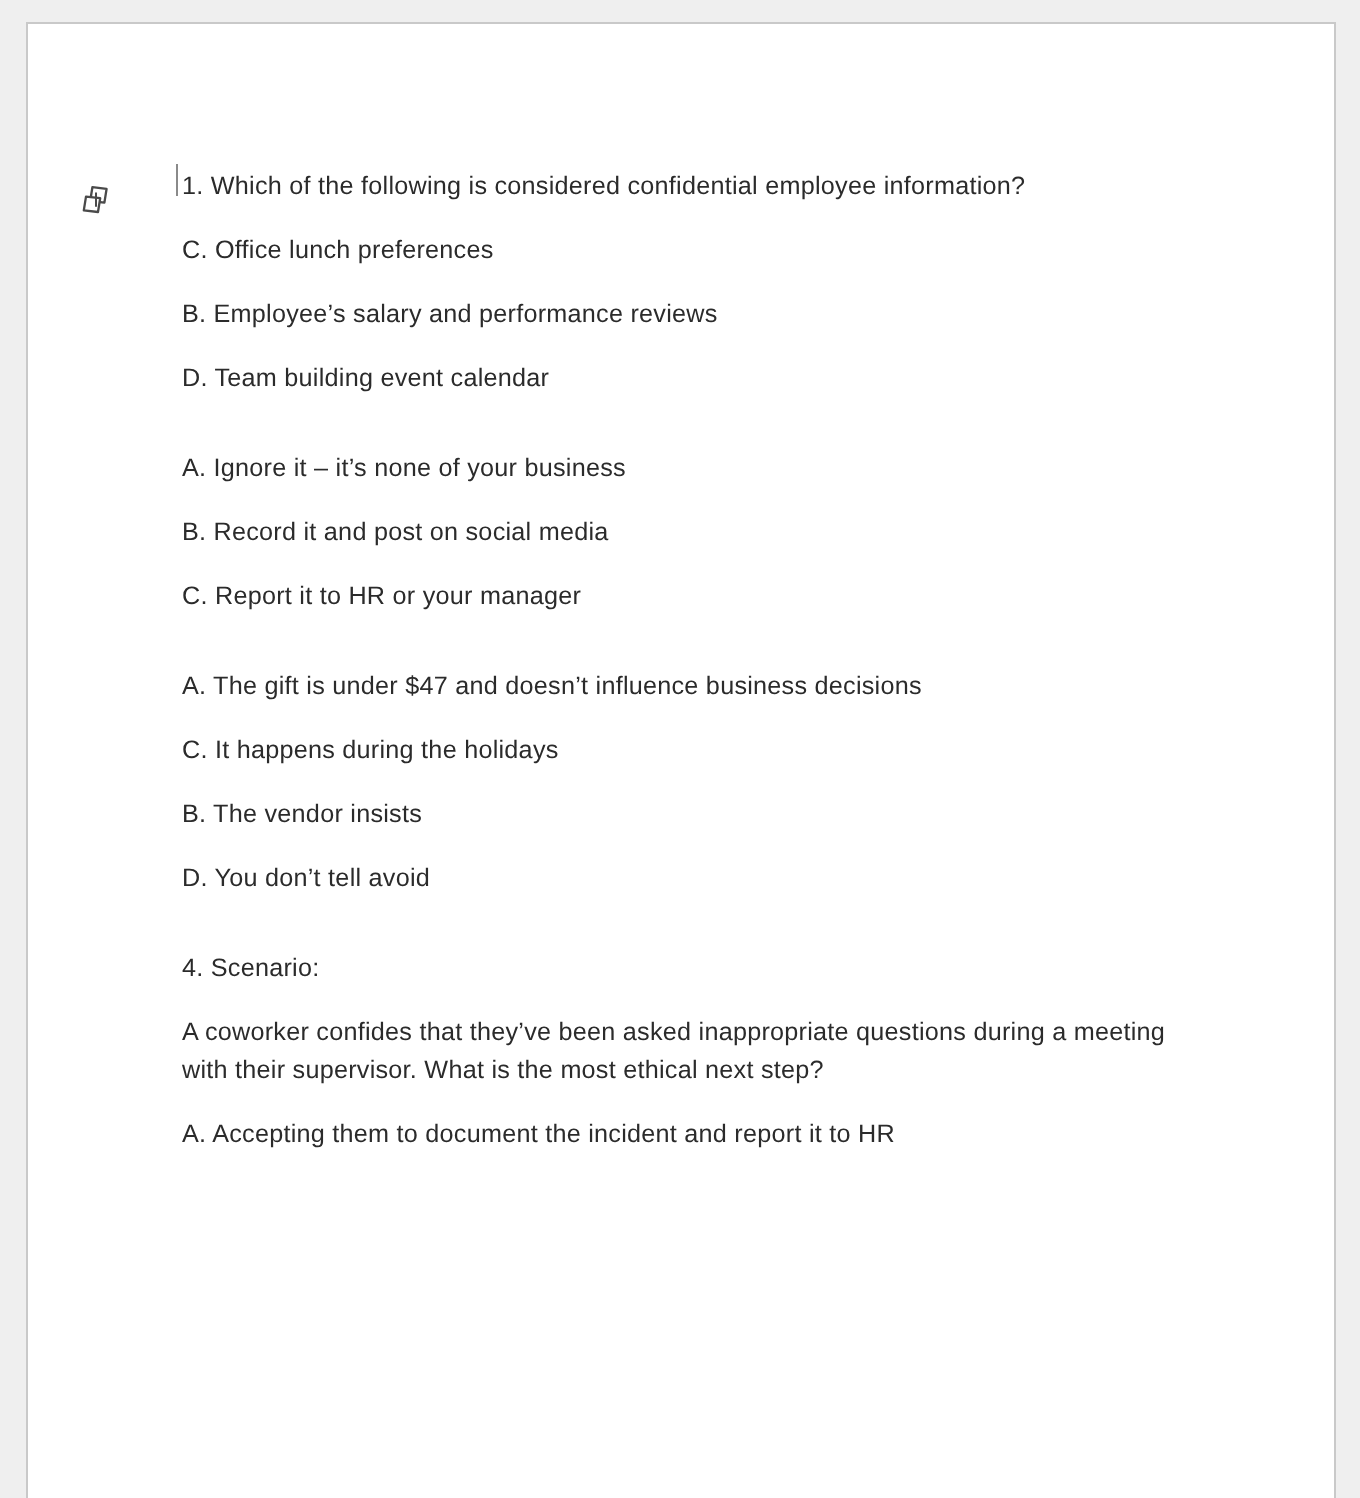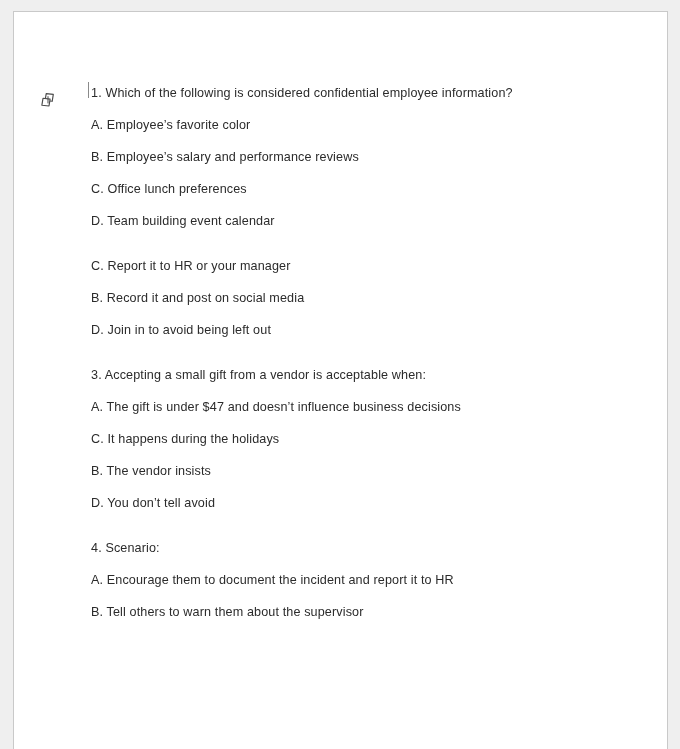--- a/index.html
+++ b/index.html
@@ -101,42 +101,40 @@
       </svg>
     </div>
 
     <div id="doc-body">
 
       <div class="qblock">
         <p class="line prompt">
           <span class="caret"></span>
           <span>1. Which of the following is considered confidential employee information?</span>
         </p>
-        <p class="line opt">A. Employee’s favorite color</p>
+        <p class="line opt">C. Office lunch preferences</p>
         <p class="line opt">B. Employee’s salary and performance reviews</p>
-        <p class="line opt">C. Office lunch preferences</p>
         <p class="line opt">D. Team building event calendar</p>
       </div>
 
       <div class="qblock">
+        <p class="line opt">A. Ignore it – it’s none of your business</p>
+        <p class="line opt">B. Record it and post on social media</p>
         <p class="line opt">C. Report it to HR or your manager</p>
-        <p class="line opt">B. Record it and post on social media</p>
-        <p class="line opt">D. Join in to avoid being left out</p>
       </div>
 
       <div class="qblock">
-        <p class="line prompt">3. Accepting a small gift from a vendor is acceptable when:</p>
         <p class="line opt">A. The gift is under $47 and doesn’t influence business decisions</p>
         <p class="line opt">C. It happens during the holidays</p>
         <p class="line opt">B. The vendor insists</p>
         <p class="line opt">D. You don’t tell avoid</p>
       </div>
 
       <div class="qblock">
         <p class="line prompt">4. Scenario:</p>
-        <p class="line opt">A. Encourage them to document the incident and report it to HR</p>
-        <p class="line opt">B. Tell others to warn them about the supervisor</p>
+        <p class="line scenario">A coworker confides that they’ve been asked inappropriate questions during a meeting with their supervisor. What is the most ethical next step?</p>
+        <p class="line opt">A. Accepting them to document the incident and report it to HR</p>
 
       </div>
 
     </div>
   </div>
 </div>
 
 </body></html>

